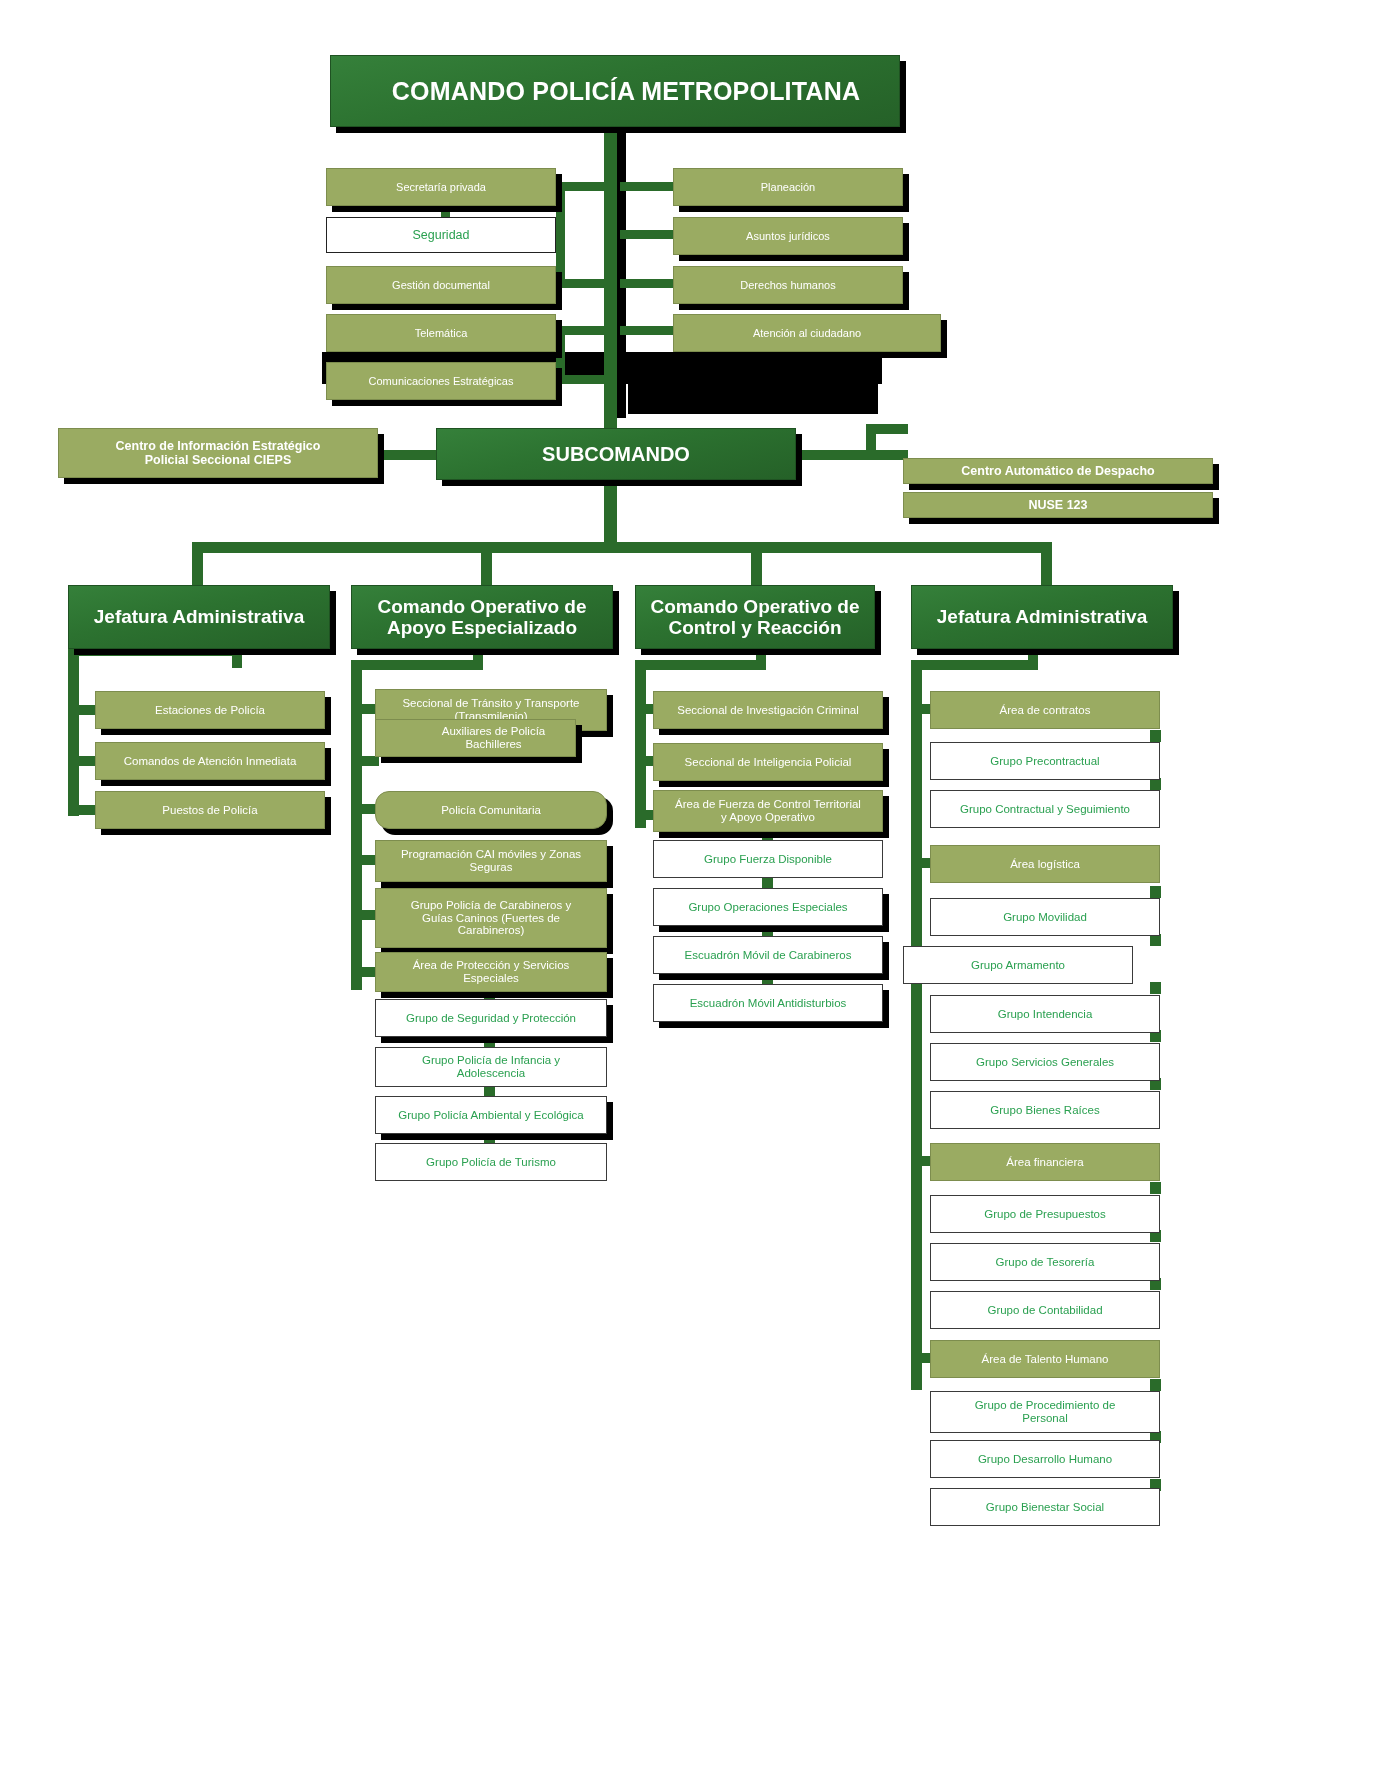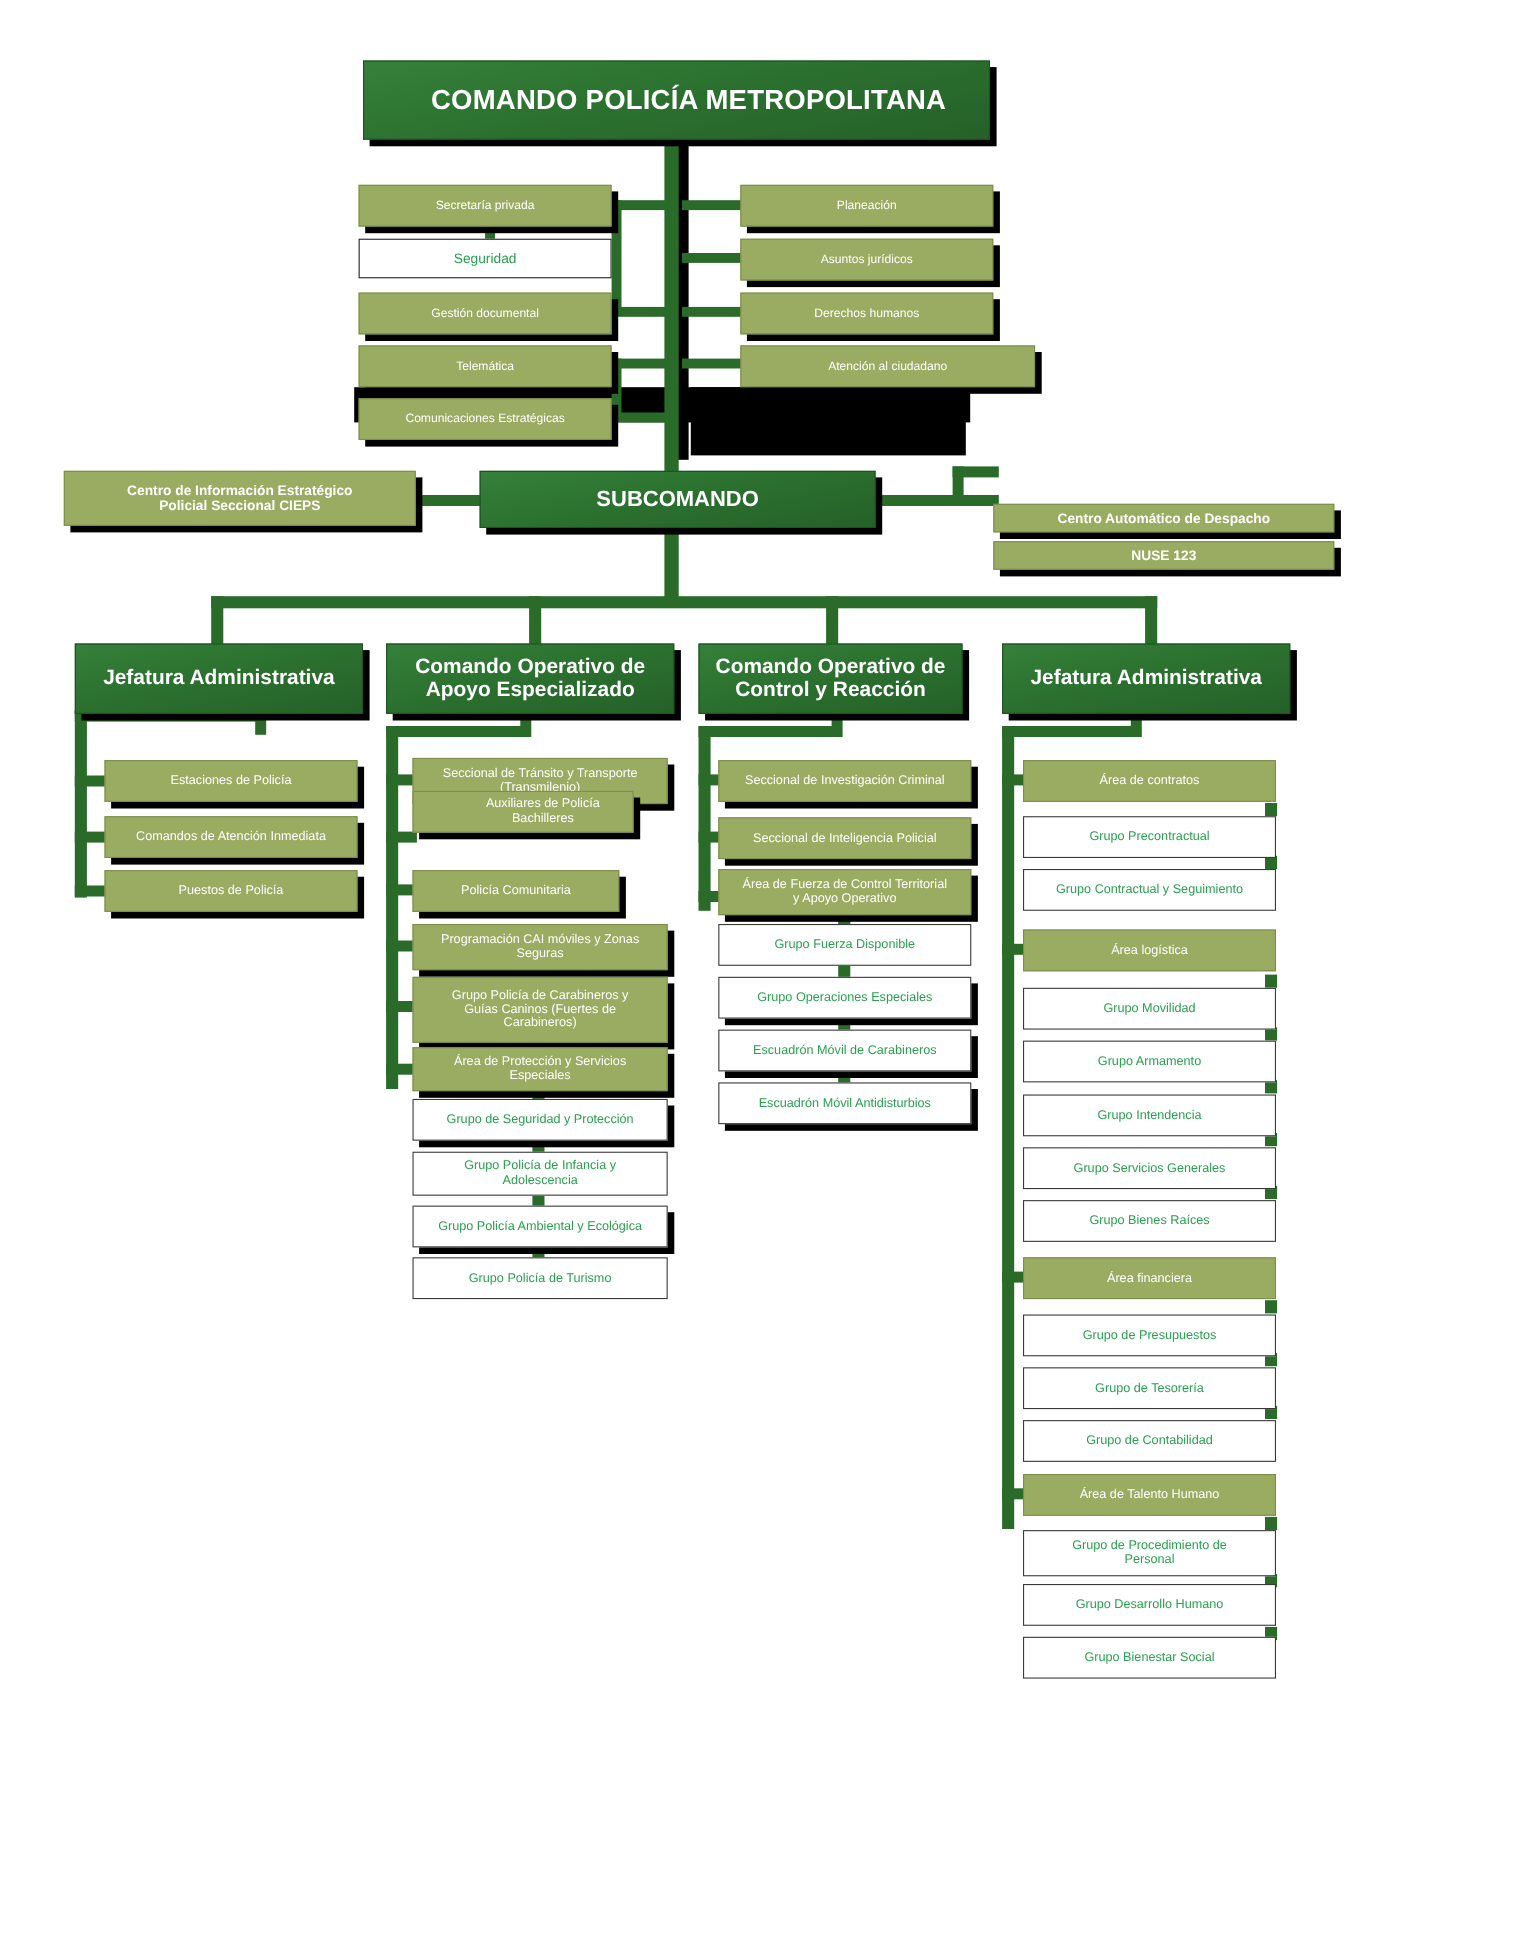--- a/index.html
+++ b/index.html
@@ -234,21 +234,21 @@
     <span>Puestos de Policía</span>
   </div>
 
   <div class="box lvl2 t-xs" style="left:375px; top:689px; width:232px; height:42px; flex-direction:column;">
     <span>Seccional de Tránsito y Transporte</span>
     <span>(Transmilenio)</span>
   </div>
   <div class="box lvl2 t-xs" style="left:375px; top:719px; width:201px; height:38px;padding-left:42px;">
     <span>Auxiliares de Policía Bachilleres</span>
   </div>
-  <div class="box lvl2 t-xs" style="left:375px; top:791px; width:188px; height:38px;">
+  <div class="box lvl2 t-xs" style="left:375px; top:791px; width:232px; height:38px;border-radius:14px;">
     <span>Policía Comunitaria</span>
   </div>
   <div class="box lvl2 t-xs" style="left:375px; top:840px; width:232px; height:42px; flex-direction:column;">
     <span>Programación CAI móviles y Zonas</span>
     <span>Seguras</span>
   </div>
   <div class="box lvl2 t-xs" style="left:375px; top:888px; width:232px; height:60px; flex-direction:column;">
     <span>Grupo Policía de Carabineros y</span>
     <span>Guías Caninos (Fuertes de</span>
     <span>Carabineros)</span>
@@ -302,21 +302,21 @@
   </div>
   <div class="box lvl3 t-xs nosh" style="left:930px; top:790px; width:230px; height:38px;">
     <span>Grupo Contractual y Seguimiento</span>
   </div>
   <div class="box lvl2 t-xs nosh" style="left:930px; top:845px; width:230px; height:38px;">
     <span>Área logística</span>
   </div>
   <div class="box lvl3 t-xs nosh" style="left:930px; top:898px; width:230px; height:38px;">
     <span>Grupo Movilidad</span>
   </div>
-  <div class="box lvl3 t-xs nosh" style="left:930px; top:946px; width:230px; height:38px;justify-content:center;">
+  <div class="box lvl3 t-xs nosh" style="left:903px; top:946px; width:230px; height:38px;justify-content:center;">
     <span>Grupo Armamento</span>
   </div>
   <div class="box lvl3 t-xs nosh" style="left:930px; top:995px; width:230px; height:38px;">
     <span>Grupo Intendencia</span>
   </div>
   <div class="box lvl3 t-xs nosh" style="left:930px; top:1043px; width:230px; height:38px;">
     <span>Grupo Servicios Generales</span>
   </div>
   <div class="box lvl3 t-xs nosh" style="left:930px; top:1091px; width:230px; height:38px;">
     <span>Grupo Bienes Raíces</span>

